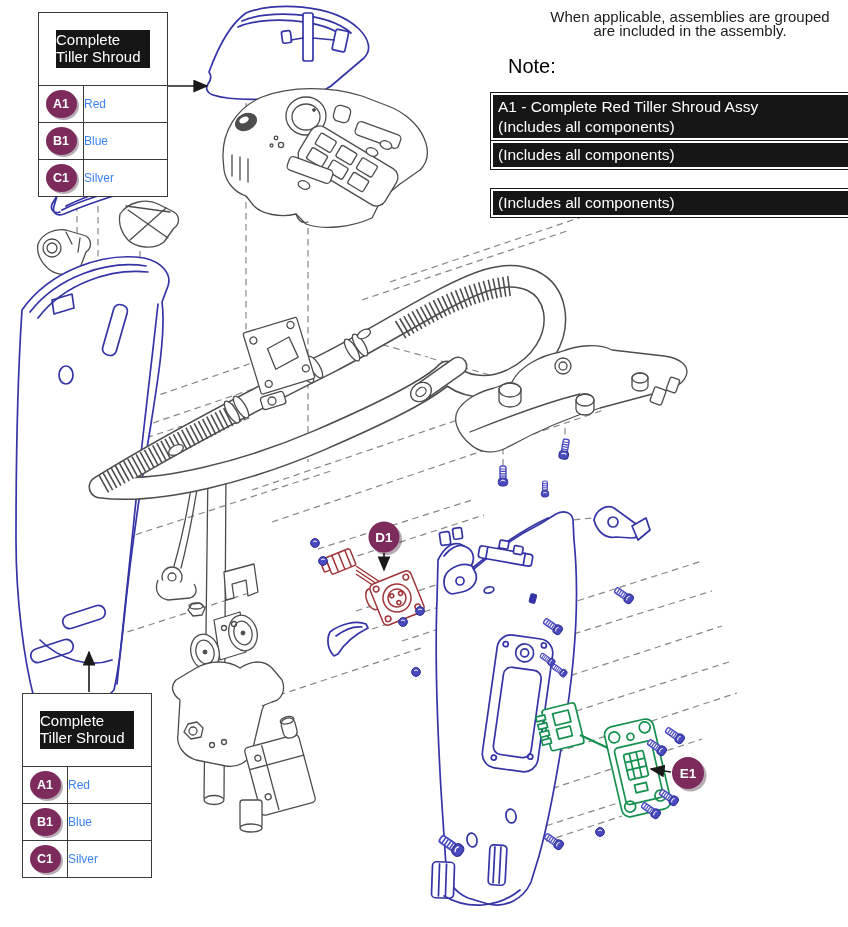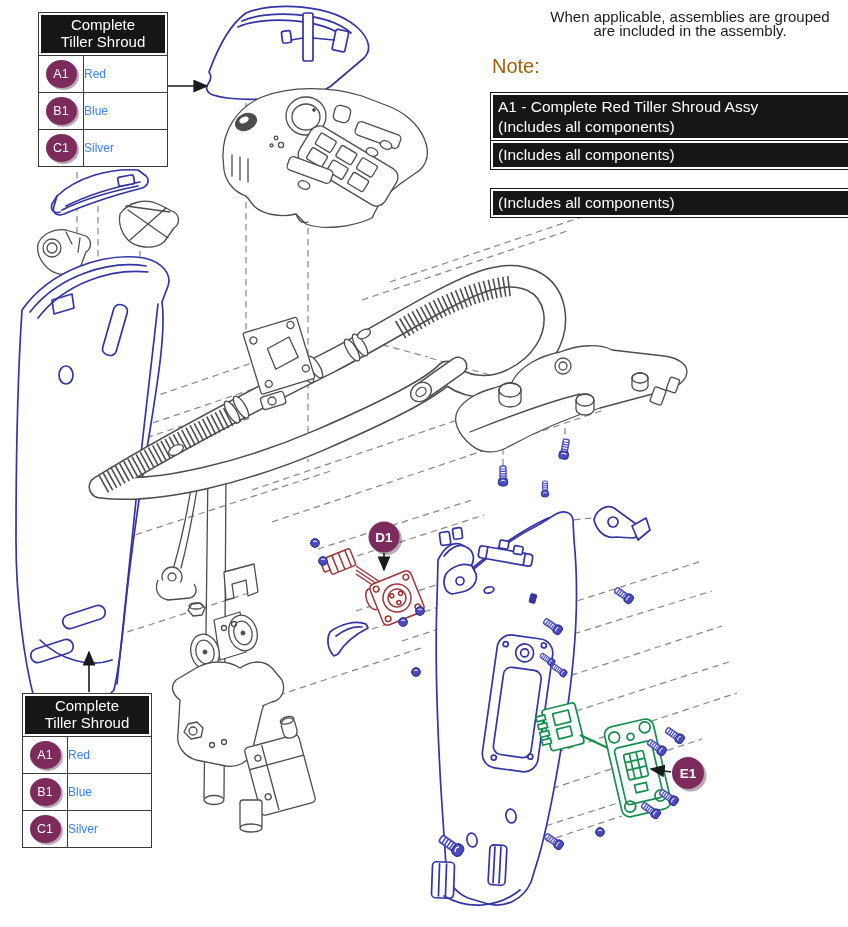--- a/index.html
+++ b/index.html
@@ -27,29 +27,29 @@
   .screw-thread{stroke:var(--screw-blue);stroke-width:1.2;fill:none}
   .screw-head{fill:var(--screw-blue);stroke:#2d2d94;stroke-width:1}
   .nut{fill:var(--screw-blue);stroke:#2d2d94;stroke-width:1}
   .badge-circ{fill:var(--badge)}
   .badge-shadow{fill:rgba(50,15,40,.35)}
   .badge-txt{fill:#fff;font-size:13.5px;font-weight:bold;text-anchor:middle}
   .callout-line{stroke:#1a1a1a;stroke-width:1.6;fill:none}
 
   
   .legend-table{position:absolute;width:130px;background:#fff;border:1.5px solid #3a3a3a;box-sizing:border-box}
-  .legend-header{margin:2px;background:var(--note-bg);color:#fff;text-align:center;font-size:15px;line-height:17px;padding:1px 0 3px}
+  .legend-header{margin:17px;background:var(--note-bg);color:#fff;text-align:left;font-size:15px;line-height:17px;padding:1px 0 3px}
   .legend-row{display:flex;align-items:center;height:36px;border-top:1px solid #3a3a3a}
   .badge-cell{width:45px;height:100%;display:flex;align-items:center;justify-content:center;border-right:1px solid #3a3a3a;box-sizing:border-box}
-  .tbadge{width:31px;height:28px;border-radius:50%;background:var(--badge);color:#fff;font-size:12.5px;font-weight:normal;display:flex;align-items:center;justify-content:center;box-shadow:2px 2px 0 rgba(50,15,40,.35)}
+  .tbadge{width:31px;height:28px;border-radius:50%;background:var(--badge);color:#fff;font-size:12.5px;font-weight:bold;display:flex;align-items:center;justify-content:center;box-shadow:2px 2px 0 rgba(50,15,40,.35)}
   .color-cell{flex:1;text-align:left;font-size:12px;color:#3b82f6}
 
   
   .intro{position:absolute;left:504px;top:10px;width:372px;text-align:center;font-size:15px;line-height:13.8px;color:#1c1c1c}
-  .note-label{position:absolute;left:492px;top:55px;font-size:20px;color:#a16207}
+  .note-label{position:absolute;left:508px;top:55px;font-size:20px;color:#000000}
   .note-box{position:absolute;left:490px;width:379px;background:#fff;border:1px solid #1a1a1a;padding:2px;box-sizing:border-box}
   .note-inner{background:var(--note-bg);color:var(--note-text);font-size:15.5px;line-height:19.5px;padding:2px 5px}
 </style>
 </head>
 <body>
 
 <svg id="diagram" viewBox="0 0 848 927" xmlns="http://www.w3.org/2000/svg">
   <defs>
     <marker id="ah" markerWidth="11" markerHeight="9" refX="8.5" refY="4" orient="auto">
       <path d="M0 0 L9.5 4 L0 8 Z" fill="#1a1a1a"></path>

